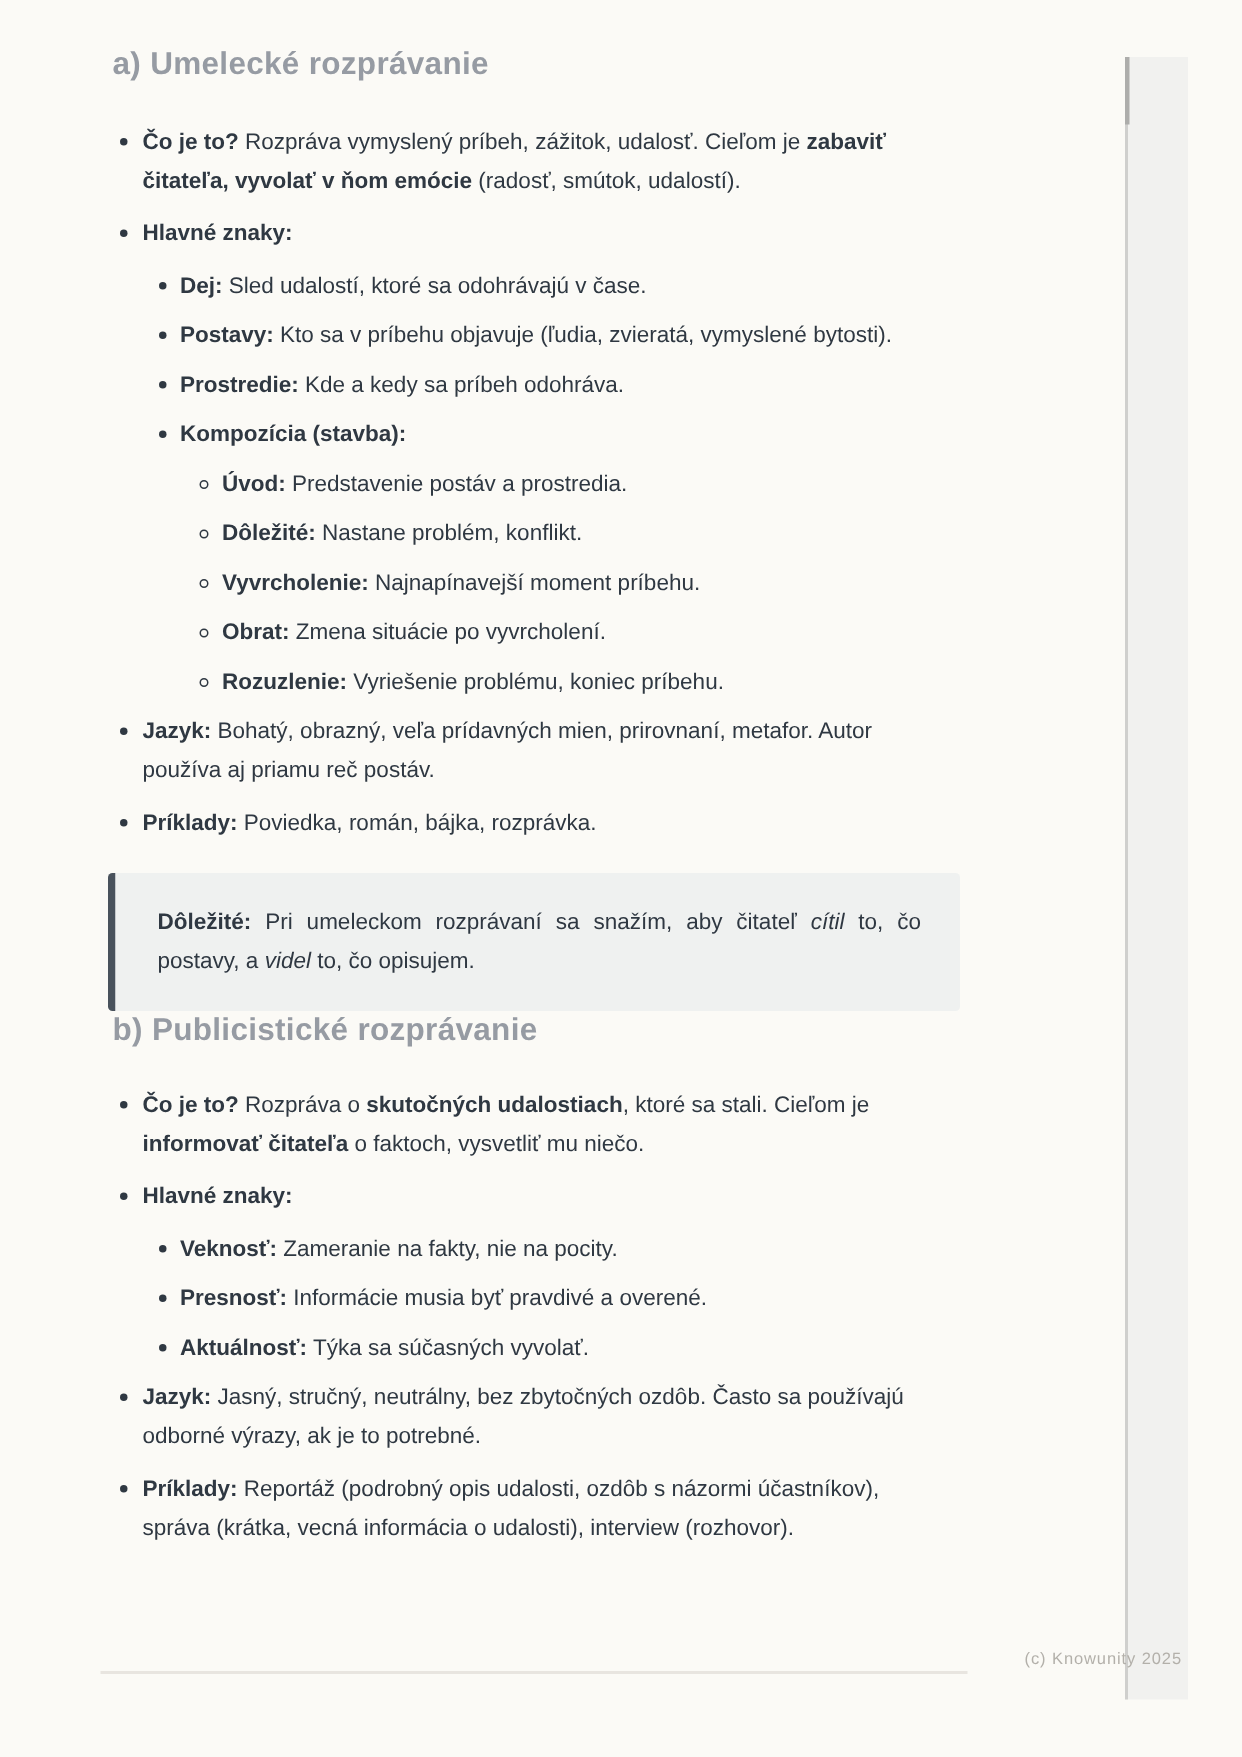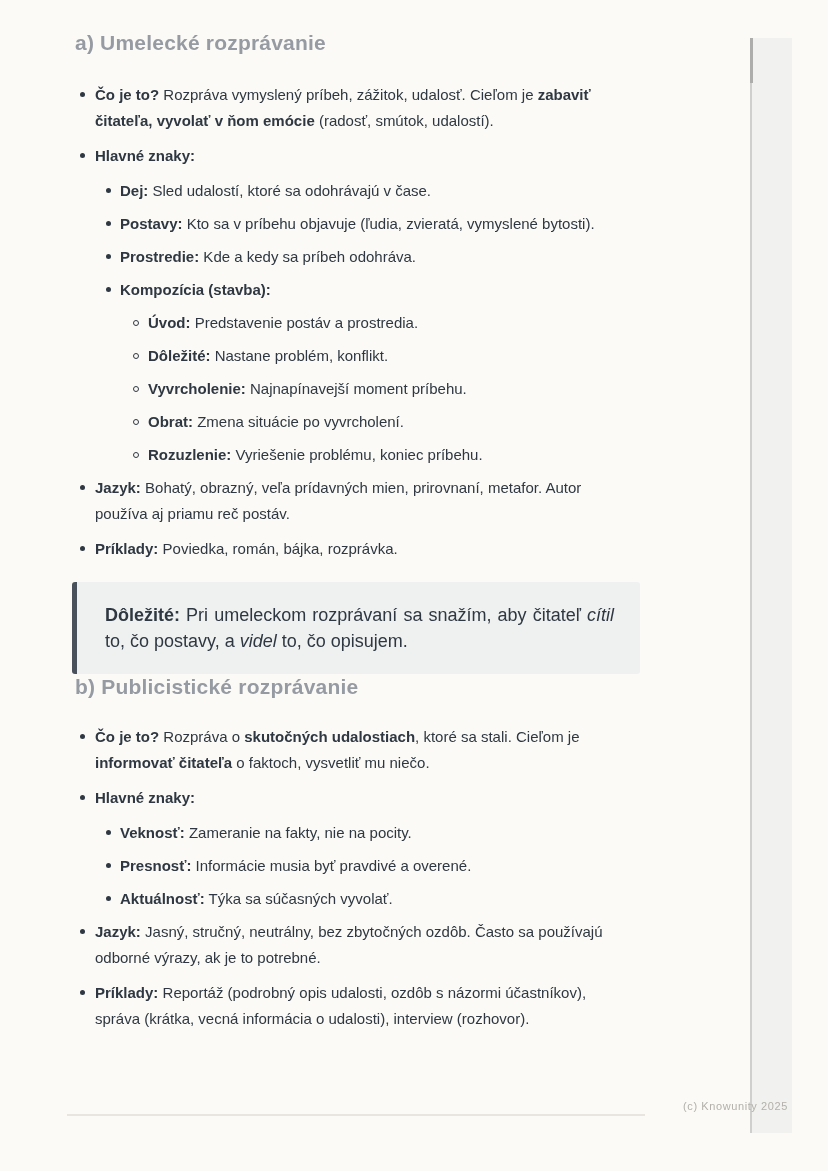--- a/index.html
+++ b/index.html
@@ -33,21 +33,21 @@
   b{font-weight:bold;}
   em{font-style:italic;}
   .callout{
     margin:20px 0 0 -3px;width:568px;box-sizing:border-box;
     background:var(--callout-bg);
     border-left:5px solid var(--callout-bar);
     border-radius:3px;
     padding:20px 26px 20px 28px;
   }
   .callout-text{
-    margin:0;font-size:18px;line-height:26px;text-align:justify;
+    margin:0;font-size:15px;line-height:26px;text-align:justify;
   }
   .section-b{}
   .section-b h2.section-heading{margin-bottom:24px;}
   .divider{
     position:absolute;left:67px;top:1106px;width:578px;height:0;
     border:none;border-top:2px solid var(--divider);z-index:2;
   }
   .watermark{
     position:absolute;top:1100px;right:40px;z-index:3;
     font-size:11px;letter-spacing:.6px;color:var(--watermark);

